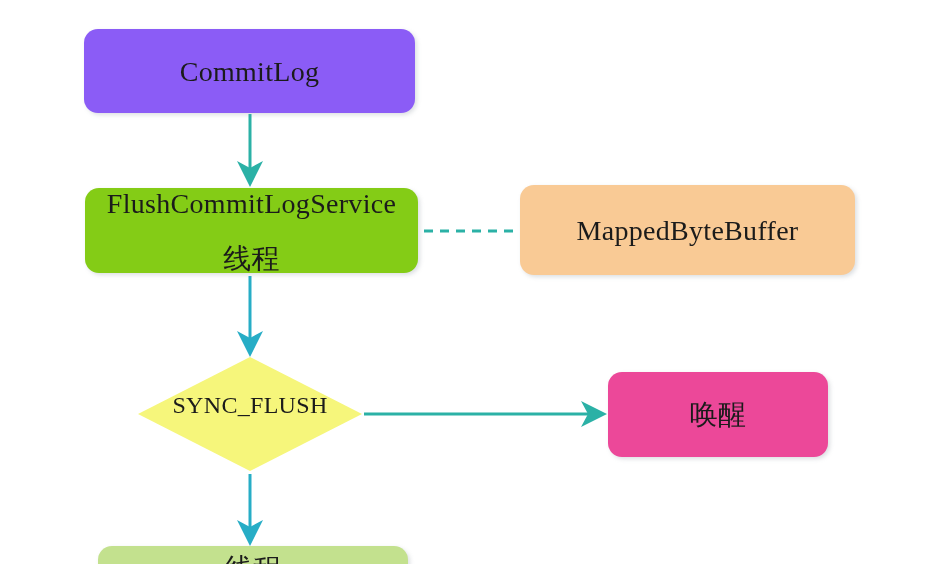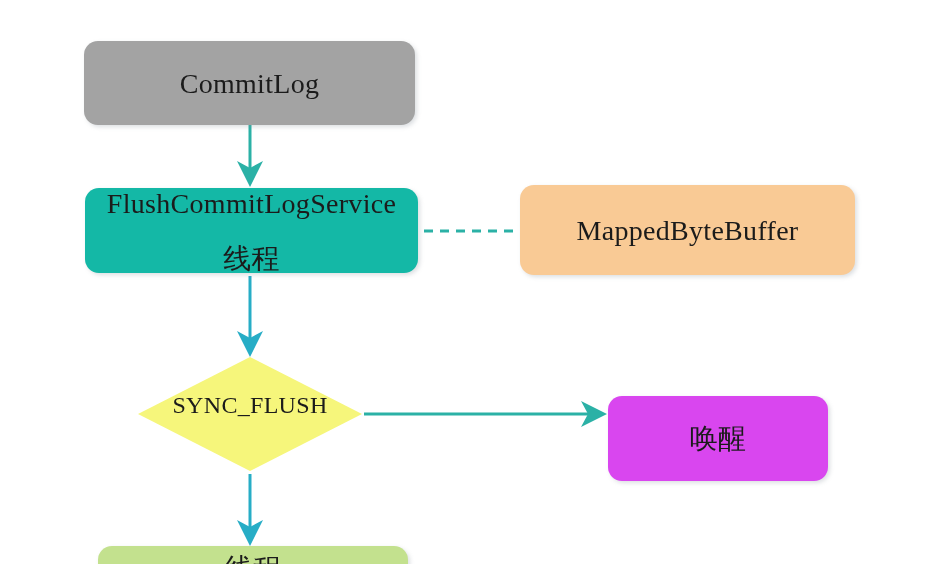--- a/index.html
+++ b/index.html
@@ -83,36 +83,36 @@
       <line x1="364" y1="414" x2="589" y2="414" stroke-width="3" style="stroke: rgb(43, 177, 166);"></line>
       <polygon points="607,414 581,401 588,414 581,427" style="fill: rgb(43, 177, 166);"></polygon>
     </g>
 
     <g>
       <line x1="250" y1="474" x2="250" y2="527" stroke-width="3" style="stroke: rgb(39, 173, 198);"></line>
       <polygon points="250,546 237,520 250,527 263,520" style="fill: rgb(39, 173, 198);"></polygon>
     </g>
   </svg>
 
-  <div class="node" id="node-commitlog" style="background: #a3a3a3; margin-top: 12px;">
+  <div class="node" id="node-commitlog" style="background: #8b5cf6;">
     <div class="line">CommitLog</div>
   </div>
 
-  <div class="node" id="node-flush" style="background: #14b8a6; gap: 20px;">
+  <div class="node" id="node-flush" style="background: #84cc16; gap: 20px;">
     <div class="line">FlushCommitLogService</div>
     <div class="line">线程</div>
   </div>
 
   <div class="node" id="node-mbb" style="background: rgb(249, 202, 149);">
     <div class="line">MappedByteBuffer</div>
   </div>
 
   <div class="diamond-label">SYNC_FLUSH</div>
 
-  <div class="node" id="node-wake" style="background: #d946ef; margin-top: 24px;">
+  <div class="node" id="node-wake" style="background: #ec4899;">
     <div class="line">唤醒</div>
   </div>
 
   <div class="node" id="node-bottom" style="background: rgb(195, 225, 142);">
     <div class="line">线程</div>
   </div>
 
 </div>
 
 </body></html>

